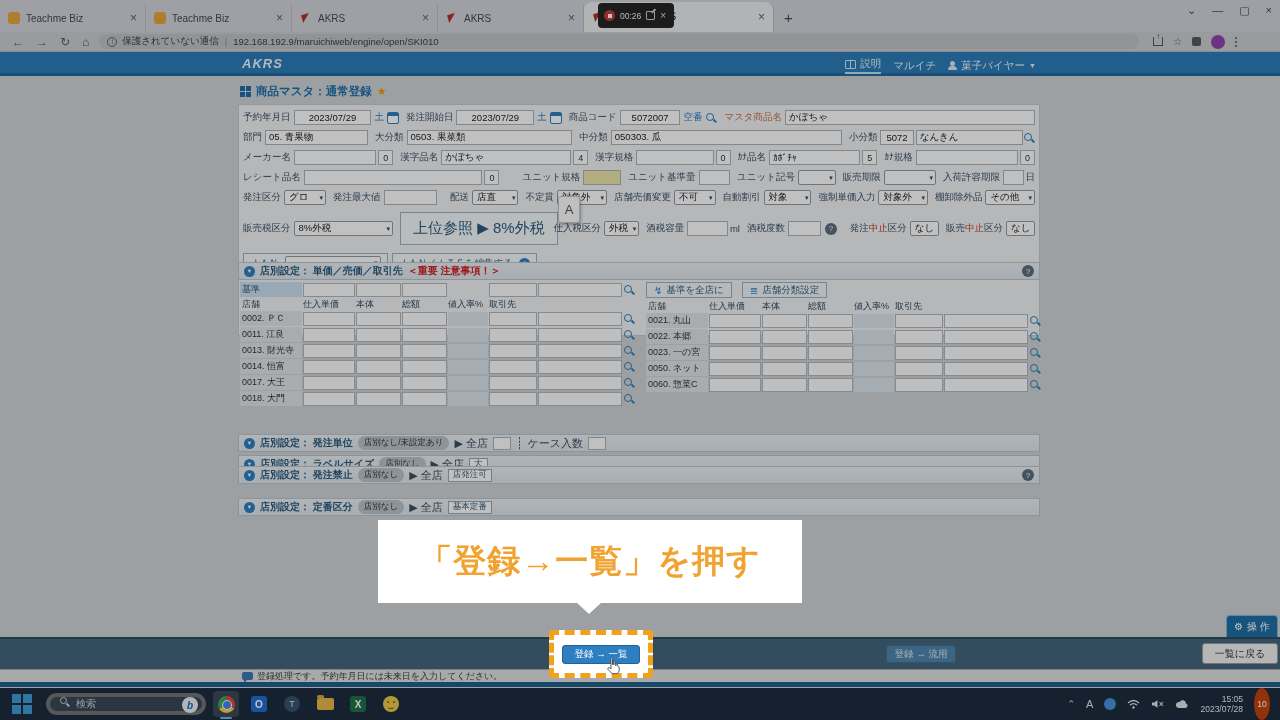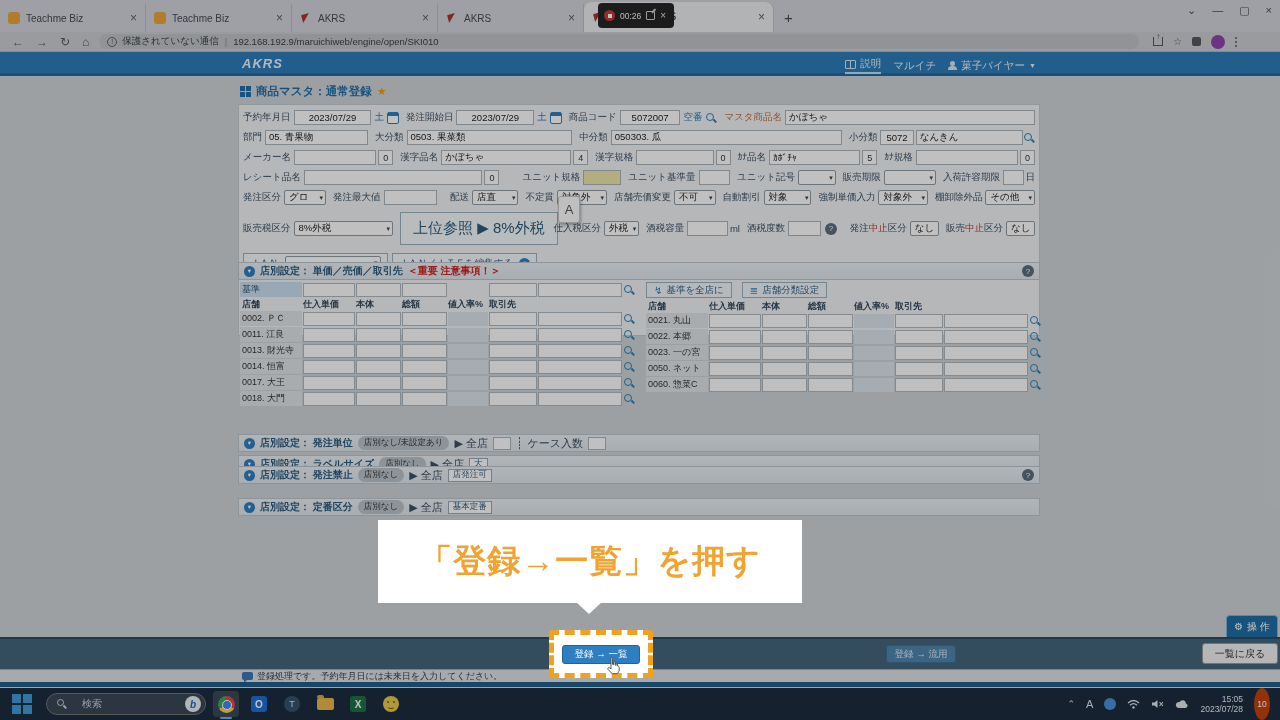--- a/index.html
+++ b/index.html
@@ -95,21 +95,21 @@
   .chip{background:#fdfdfd;border:1px solid #9aa6ae;height:13px;display:flex;align-items:center;padding:0 4px;font-size:8.5px;color:#2c5b7e}
   .secinp{background:#fdfdfd;border:1px solid #a9b3ba;width:18px;height:13px}
 
   .stable{position:absolute;width:396px}
   .srow{display:flex;align-items:center;gap:1px;height:15px;margin-bottom:1px}
   .scell{font-size:9px;color:#333;width:62px;padding-left:2px;background:#dfe3e6;height:15px;display:flex;align-items:center;flex-shrink:0}
   .scell.base{background:#c8ddee;color:#1f4e6b}
   .sinp{background:#fbfbfb;border:1px solid #adb7be;height:14px}
   .w52{width:52px}.w45{width:45px}.w40{width:40px}.w48{width:48px}.w84{width:84px}
   .srate{width:40px;height:14px;background:#d9e4eb}
-  .shead{display:flex;gap:1px;font-size:9px;font-weight:bold;color:#33475a;height:13px;align-items:center}
+  .shead{display:flex;gap:1px;font-size:9px;font-weight:normal;color:#33475a;height:13px;align-items:center}
   .shead span{flex-shrink:0}
   .tbtn{border:1px solid #9ab0bf;background:#f0f4f7;height:16px;display:flex;align-items:center;gap:4px;padding:0 7px;font-size:9.5px;color:#2c5b7e}
   .bolt{color:#2d7dc1;font-size:10px}
   .listic{color:#2d7dc1;font-size:10px}
 
   
   .opstab{position:absolute;left:988px;top:539px;width:52px;height:22px;background:#1d6fa5;border:1px solid #7db3d8;border-bottom:none;border-radius:4px 4px 0 0;display:flex;align-items:center;justify-content:center;gap:4px;color:#fff;font-size:10px;z-index:4}
   .gear{font-size:10px;color:#fff}
   .fband{position:absolute;left:-238px;top:561px;width:1280px;height:32px;background:#44667d;border-top:2px solid #2c4a5c}
   .btn-copy{position:absolute;left:648px;top:569px;width:70px;height:18px;background:#4f85ad;border:1px solid #3d6f94;border-radius:3px;color:#dce9f2;font-size:9.5px;display:flex;align-items:center;justify-content:center}
@@ -117,21 +117,21 @@
   .statusbar{position:absolute;left:-238px;top:593px;width:1280px;height:13px;background:#dcdee0;border-top:1px solid #a7aaad;display:flex;align-items:center}
   .statusbar .msg{font-size:9px;color:#3c3f42;margin-left:242px;display:flex;align-items:center;gap:4px}
   .bubble{width:11px;height:8px;background:#3a78b5;border-radius:2px;position:relative}
   .bubble::after{content:"";position:absolute;left:2px;bottom:-3px;border-left:3px solid #3a78b5;border-bottom:3px solid transparent}
   .bottomline{position:absolute;left:-238px;top:606px;width:1280px;height:5px;background:#1f5f8b}
 
   
   .taskbar{position:absolute;left:0;top:688px;width:1280px;height:32px;background:#1c2c3d;display:flex;align-items:center}
   .winlogo{display:grid;grid-template-columns:9px 9px;grid-gap:2px;margin-left:12px}
   .winlogo i{width:9px;height:9px;background:#3f9bd8}
-  .searchpill{margin-left:14px;width:160px;height:22px;background:rgba(255,255,255,.13);border:1px solid #737373;border-radius:12px;display:flex;align-items:center;padding:0 4px 0 10px;gap:15px}
+  .searchpill{margin-left:14px;width:160px;height:22px;background:rgba(255,255,255,.13);border:4px solid #737373;border-radius:12px;display:flex;padding:0 4px 0 10px;gap:6px}
   .searchpill .mag2{width:10px;height:10px;position:relative}
   .mag2::before{content:"";position:absolute;left:0;top:0;width:5px;height:5px;border:1.5px solid #cfd6dc;border-radius:50%}
   .mag2::after{content:"";position:absolute;left:6px;top:7px;width:4px;height:1.5px;background:#cfd6dc;transform:rotate(45deg)}
   .searchpill .ph{color:#cfd6dc;font-size:10px;flex:1}
   .bingc{width:16px;height:16px;border-radius:50%;background:#e8eef4;color:#1a66c0;font-size:10px;font-weight:bold;font-style:italic;display:flex;align-items:center;justify-content:center}
   .tkicon{width:26px;height:26px;margin-left:7px;border-radius:4px;display:flex;align-items:center;justify-content:center;position:relative}
   .tkicon.active{background:rgba(255,255,255,.14)}
   .tkicon.active::after{content:"";position:absolute;bottom:-2px;left:7px;width:12px;height:2px;background:#6ab0e8;border-radius:2px}
   .chromeic{width:17px;height:17px;border-radius:50%;background:conic-gradient(#dd4b39 0 33%,#ffce44 33% 66%,#3aa757 66% 100%);position:relative}
   .chromeic::before{content:"";position:absolute;left:4.5px;top:4.5px;width:8px;height:8px;background:#4285f4;border:1.5px solid #fff;border-radius:50%}

